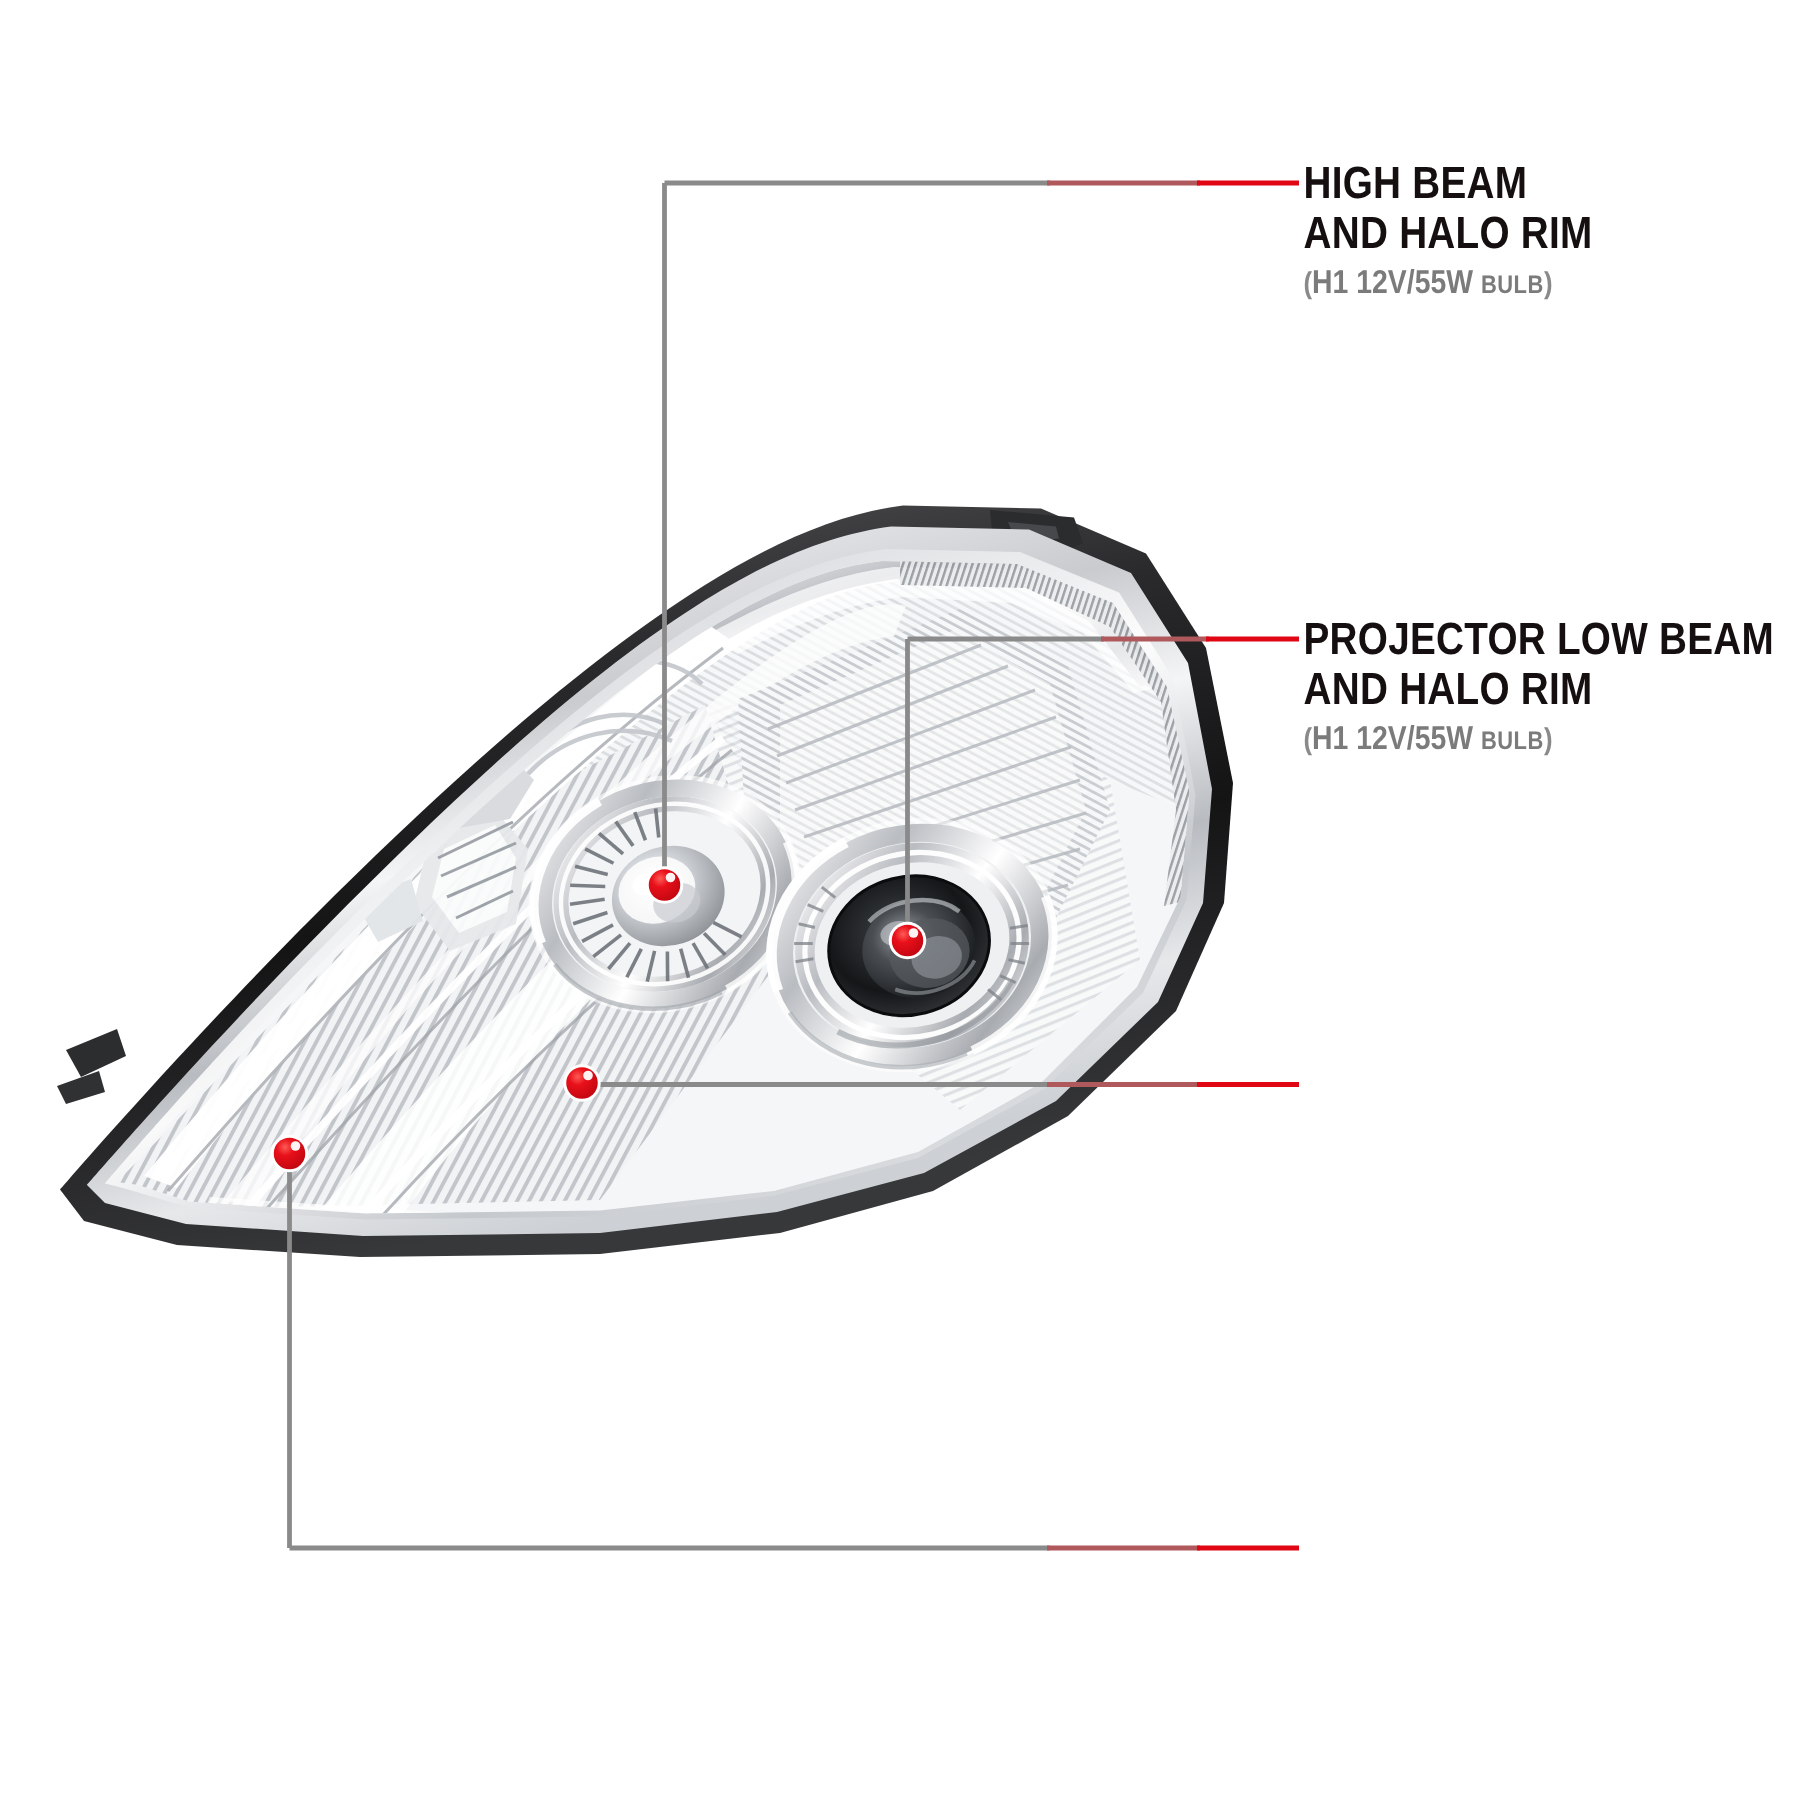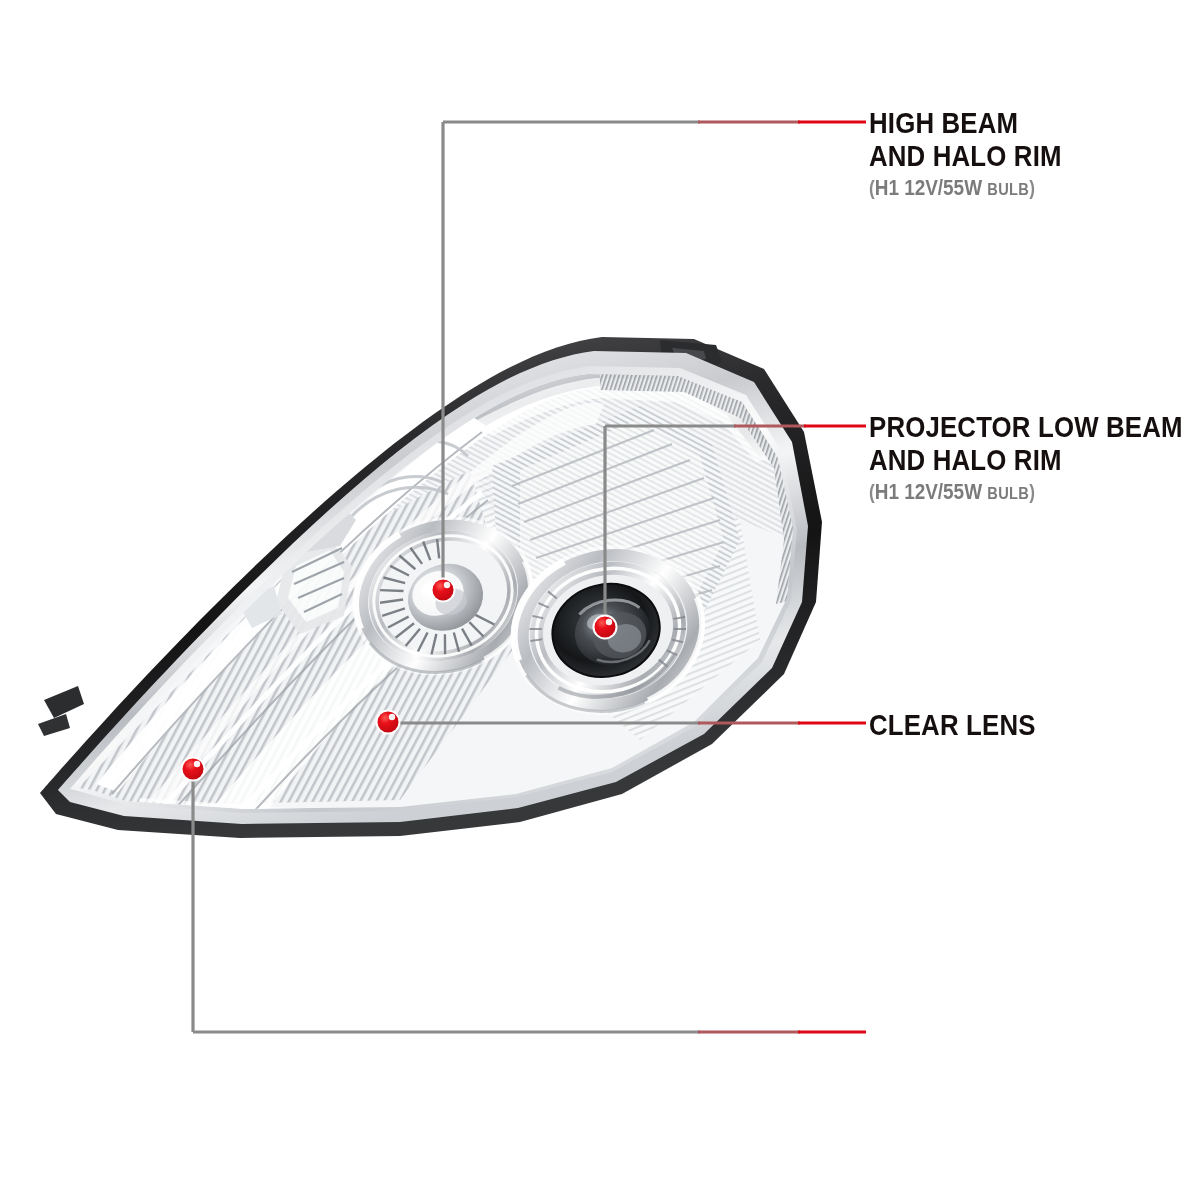--- a/index.html
+++ b/index.html
@@ -380,18 +380,15 @@
   </div>
 
   <div class="callout" id="c2">
     <div class="title">PROJECTOR LOW BEAM</div>
     <div class="title">AND HALO RIM</div>
     <div class="sub">
       <span class="paren">(</span><span>H1  12V/55W</span>&nbsp;<span class="small">BULB</span><span class="paren">)</span>
     </div>
   </div>
 
-  <div class="callout" id="c3">
-    <div class="title">CLEAR LENS</div>
-  </div>
 
 
 </div>
 
 </body></html>

